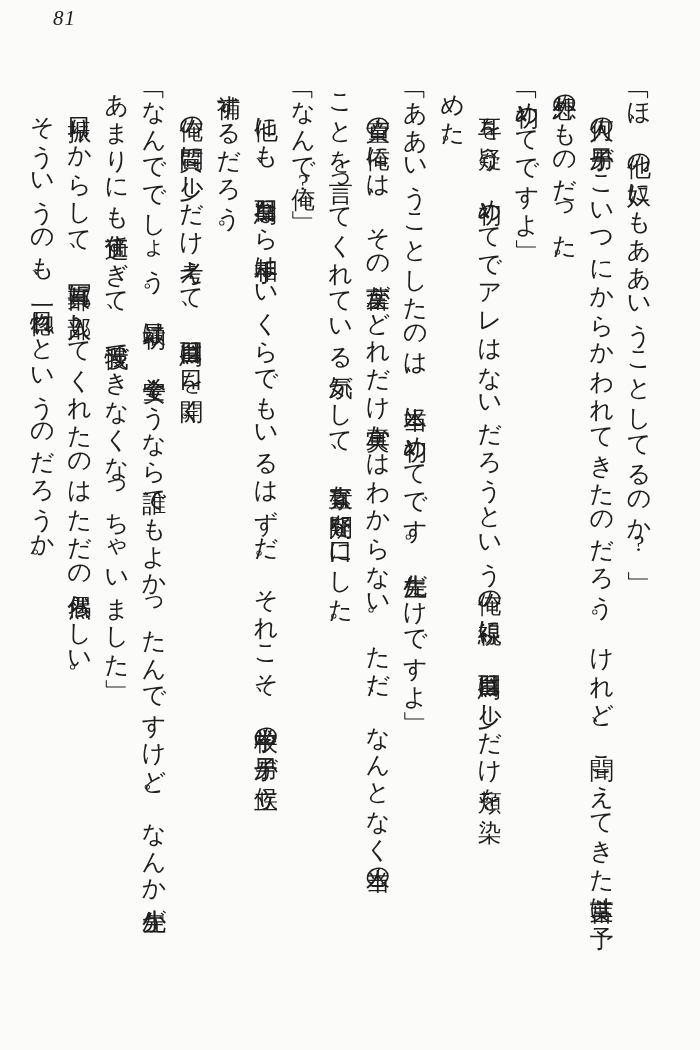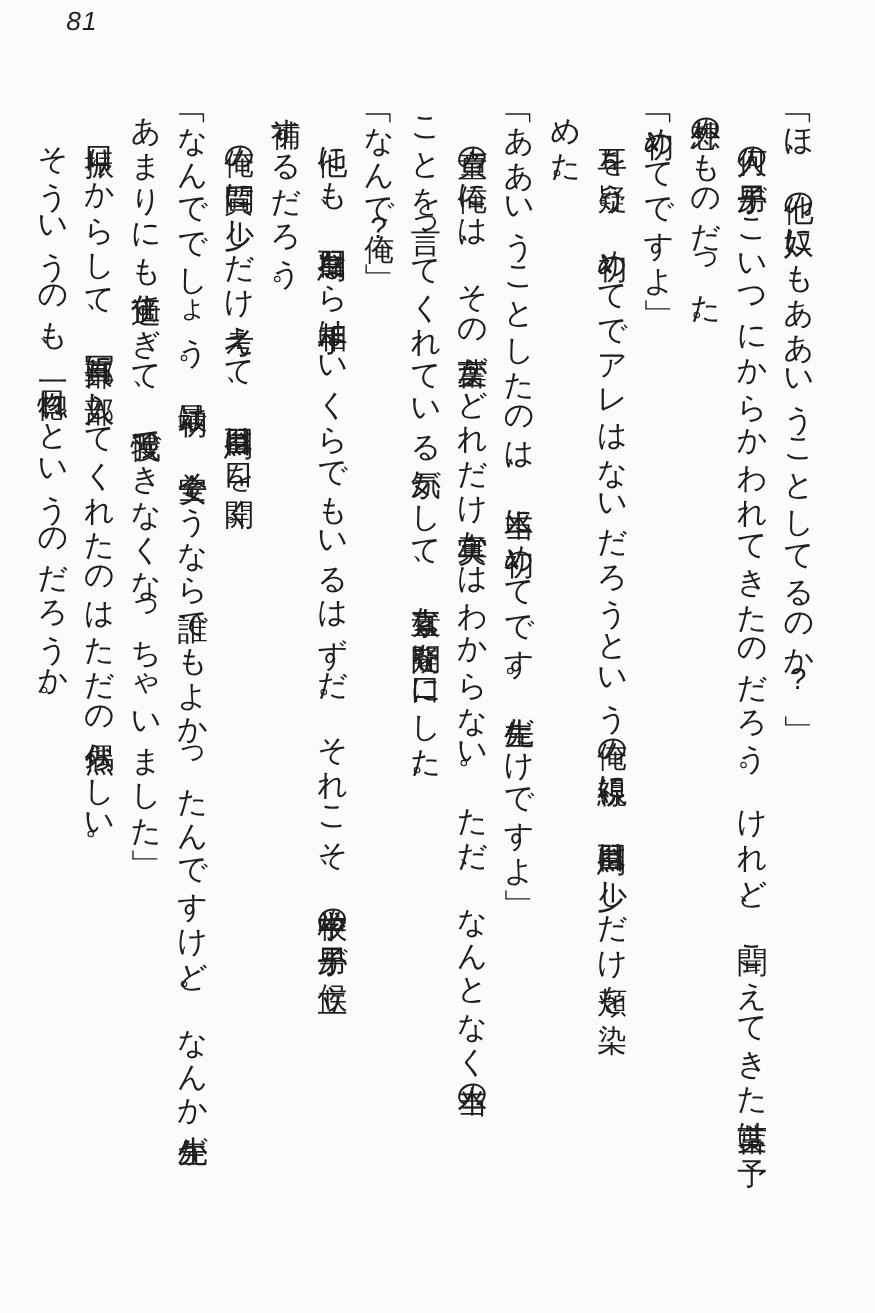--- a/index.html
+++ b/index.html
@@ -6,21 +6,21 @@
     margin: 0;
     padding: 0;
     background: #e8e8e6;
   }
   .page {
     position: relative;
     width: 700px;
     height: 1050px;
     background: #fbfbf9;
     overflow: hidden;
-    font-family: Liberation Sans, sans-serif;
+    font-family: Liberation Serif, serif;
     color: #1e1e1e;
   }
   .page-number {
     position: absolute;
     left: 53px;
     top: 6px;
     font-size: 21px;
     font-style: italic;
     letter-spacing: 1px;
     color: #222;

